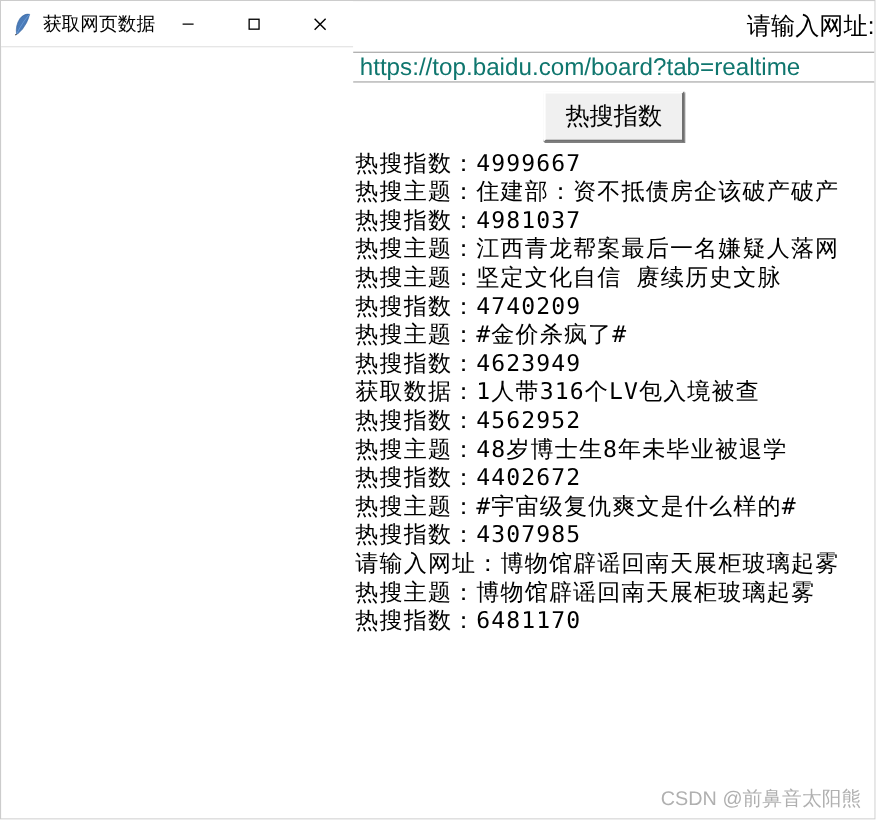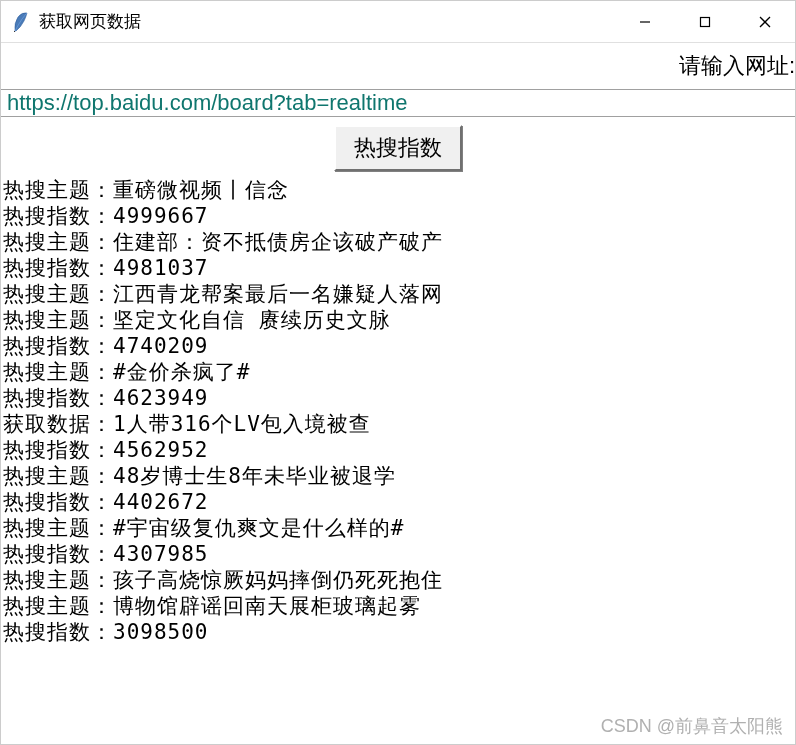--- a/index.html
+++ b/index.html
@@ -13,21 +13,21 @@
       width: 796px;
       height: 745px;
       overflow: hidden;
     }
     .window {
       width: 796px;
       height: 745px;
       background: #ffffff;
       border: 1px solid #cccccc;
       display: flex;
-      flex-direction: column;
+      flex-direction: row;
     }
     .titlebar {
       height: 42px;
       background: #ffffff;
       display: flex;
       align-items: center;
       padding-left: 10px;
       border-bottom: 1px solid #e0e0e0;
     }
     .titlebar-icon {
@@ -156,34 +156,33 @@
     </div>
   </div>
 
   <div class="content">
     <div class="prompt-label">请输入网址:</div>
     <input class="url-input" type="text" value="https://top.baidu.com/board?tab=realtime" style="">
     <div class="button-row">
       <button class="fetch-button">热搜指数</button>
     </div>
     <div class="results" id="results">
-      <div class="result-line">热搜主题：重磅微视频丨信念</div>
         <div class="result-line">热搜指数：4999667</div>
         <div class="result-line">热搜主题：住建部：资不抵债房企该破产破产</div>
         <div class="result-line">热搜指数：4981037</div>
         <div class="result-line">热搜主题：江西青龙帮案最后一名嫌疑人落网</div>
         <div class="result-line">热搜主题：坚定文化自信 赓续历史文脉</div>
         <div class="result-line">热搜指数：4740209</div>
         <div class="result-line">热搜主题：#金价杀疯了#</div>
         <div class="result-line">热搜指数：4623949</div>
         <div class="result-line">获取数据：1人带316个LV包入境被查</div>
         <div class="result-line">热搜指数：4562952</div>
         <div class="result-line">热搜主题：48岁博士生8年未毕业被退学</div>
         <div class="result-line">热搜指数：4402672</div>
         <div class="result-line">热搜主题：#宇宙级复仇爽文是什么样的#</div>
         <div class="result-line">热搜指数：4307985</div>
-        <div class="result-line">热搜主题：孩子高烧惊厥妈妈摔倒仍死死抱住</div>
+        <div class="result-line">请输入网址：博物馆辟谣回南天展柜玻璃起雾</div>
         <div class="result-line">热搜主题：博物馆辟谣回南天展柜玻璃起雾</div>
-        <div class="result-line">热搜指数：3098500</div>
+        <div class="result-line">热搜指数：6481170</div>
         <div class="watermark">CSDN @前鼻音太阳熊</div>
     </div>
   </div>
 </div>
 
 </body></html>

